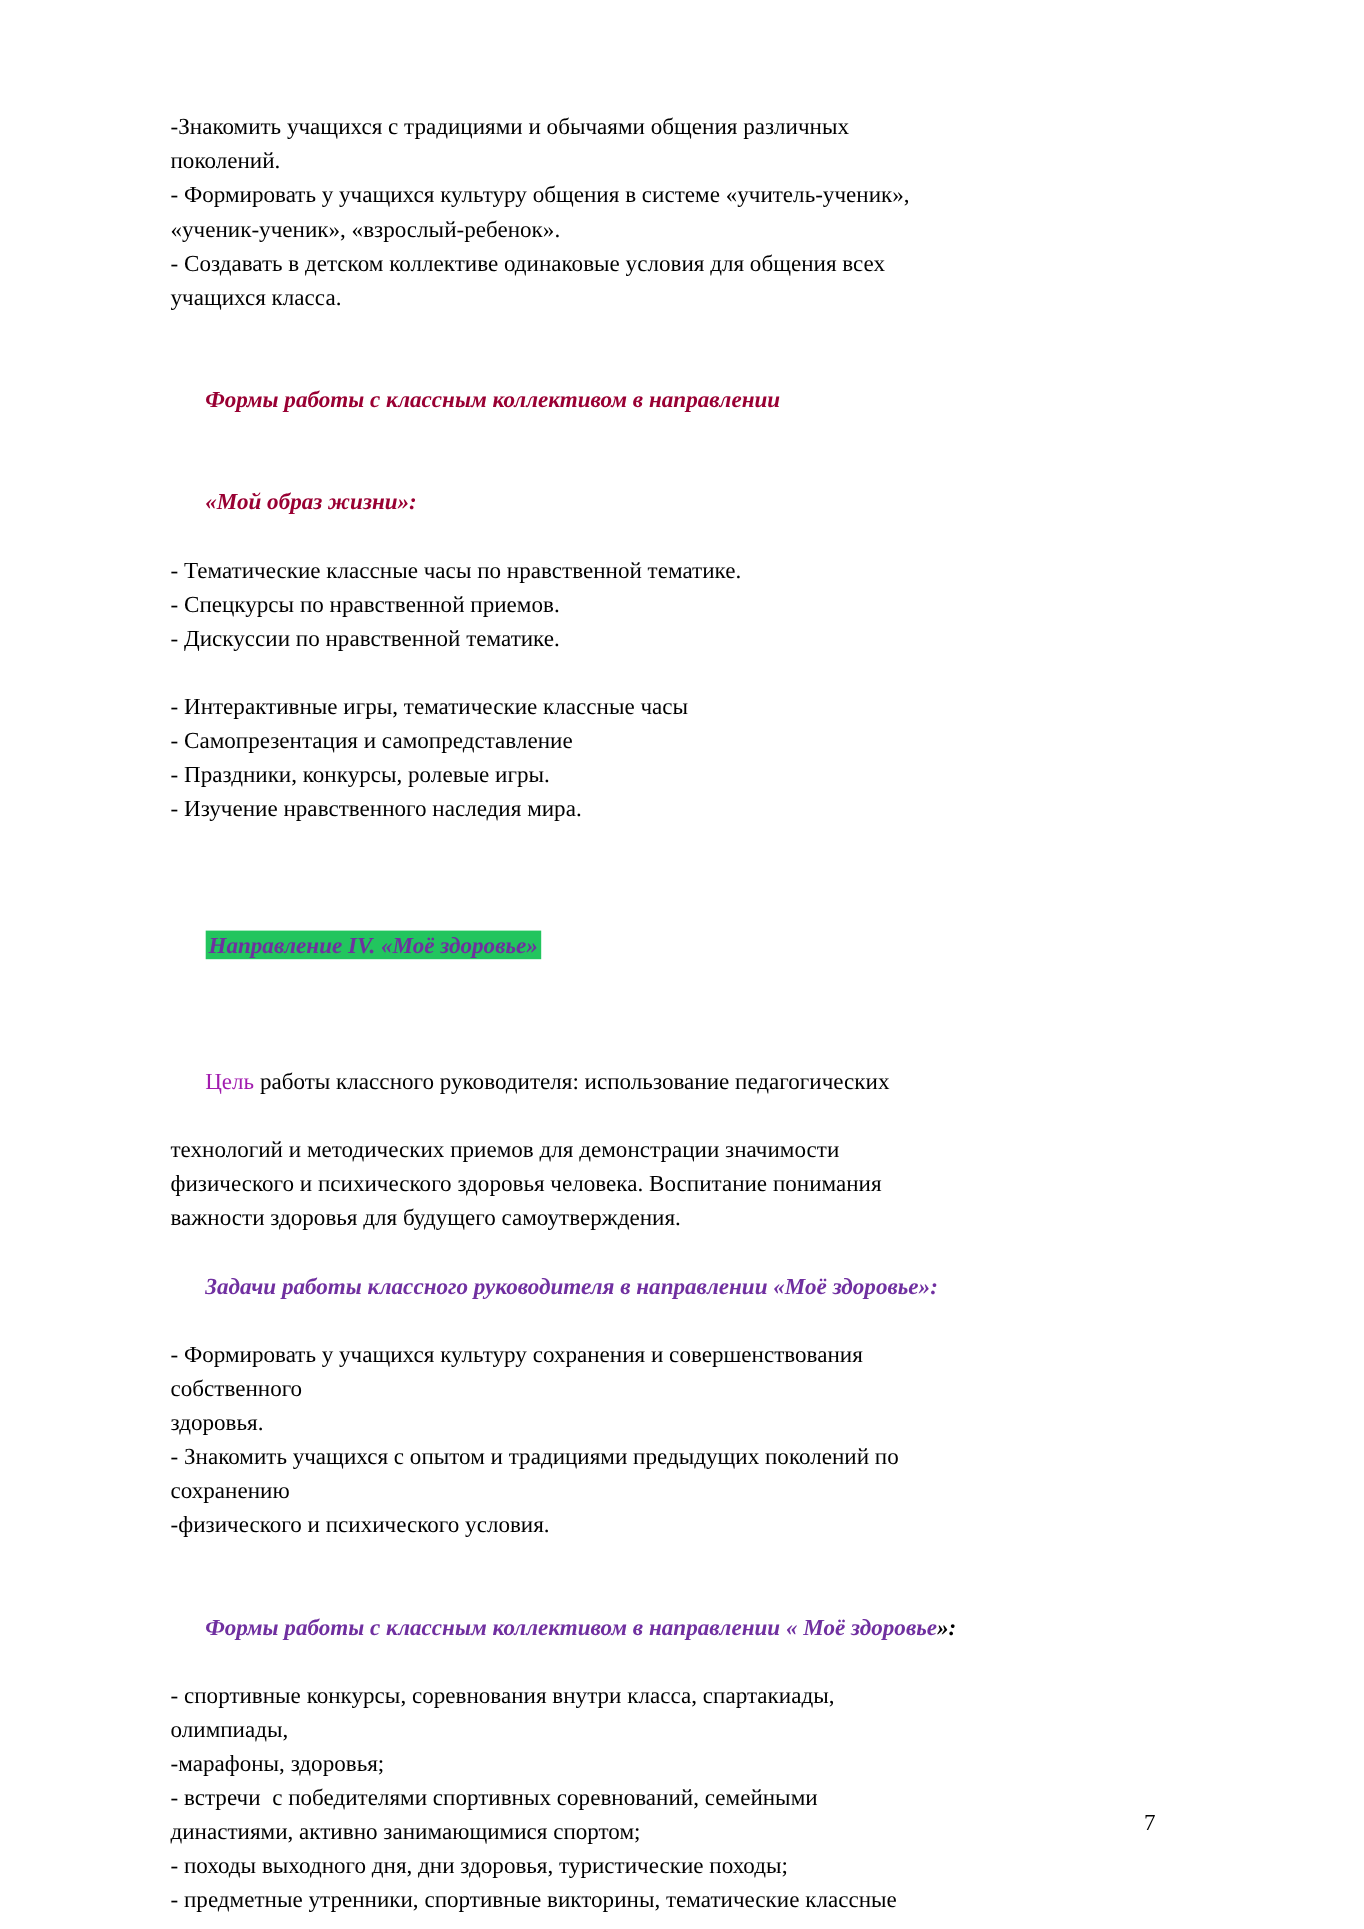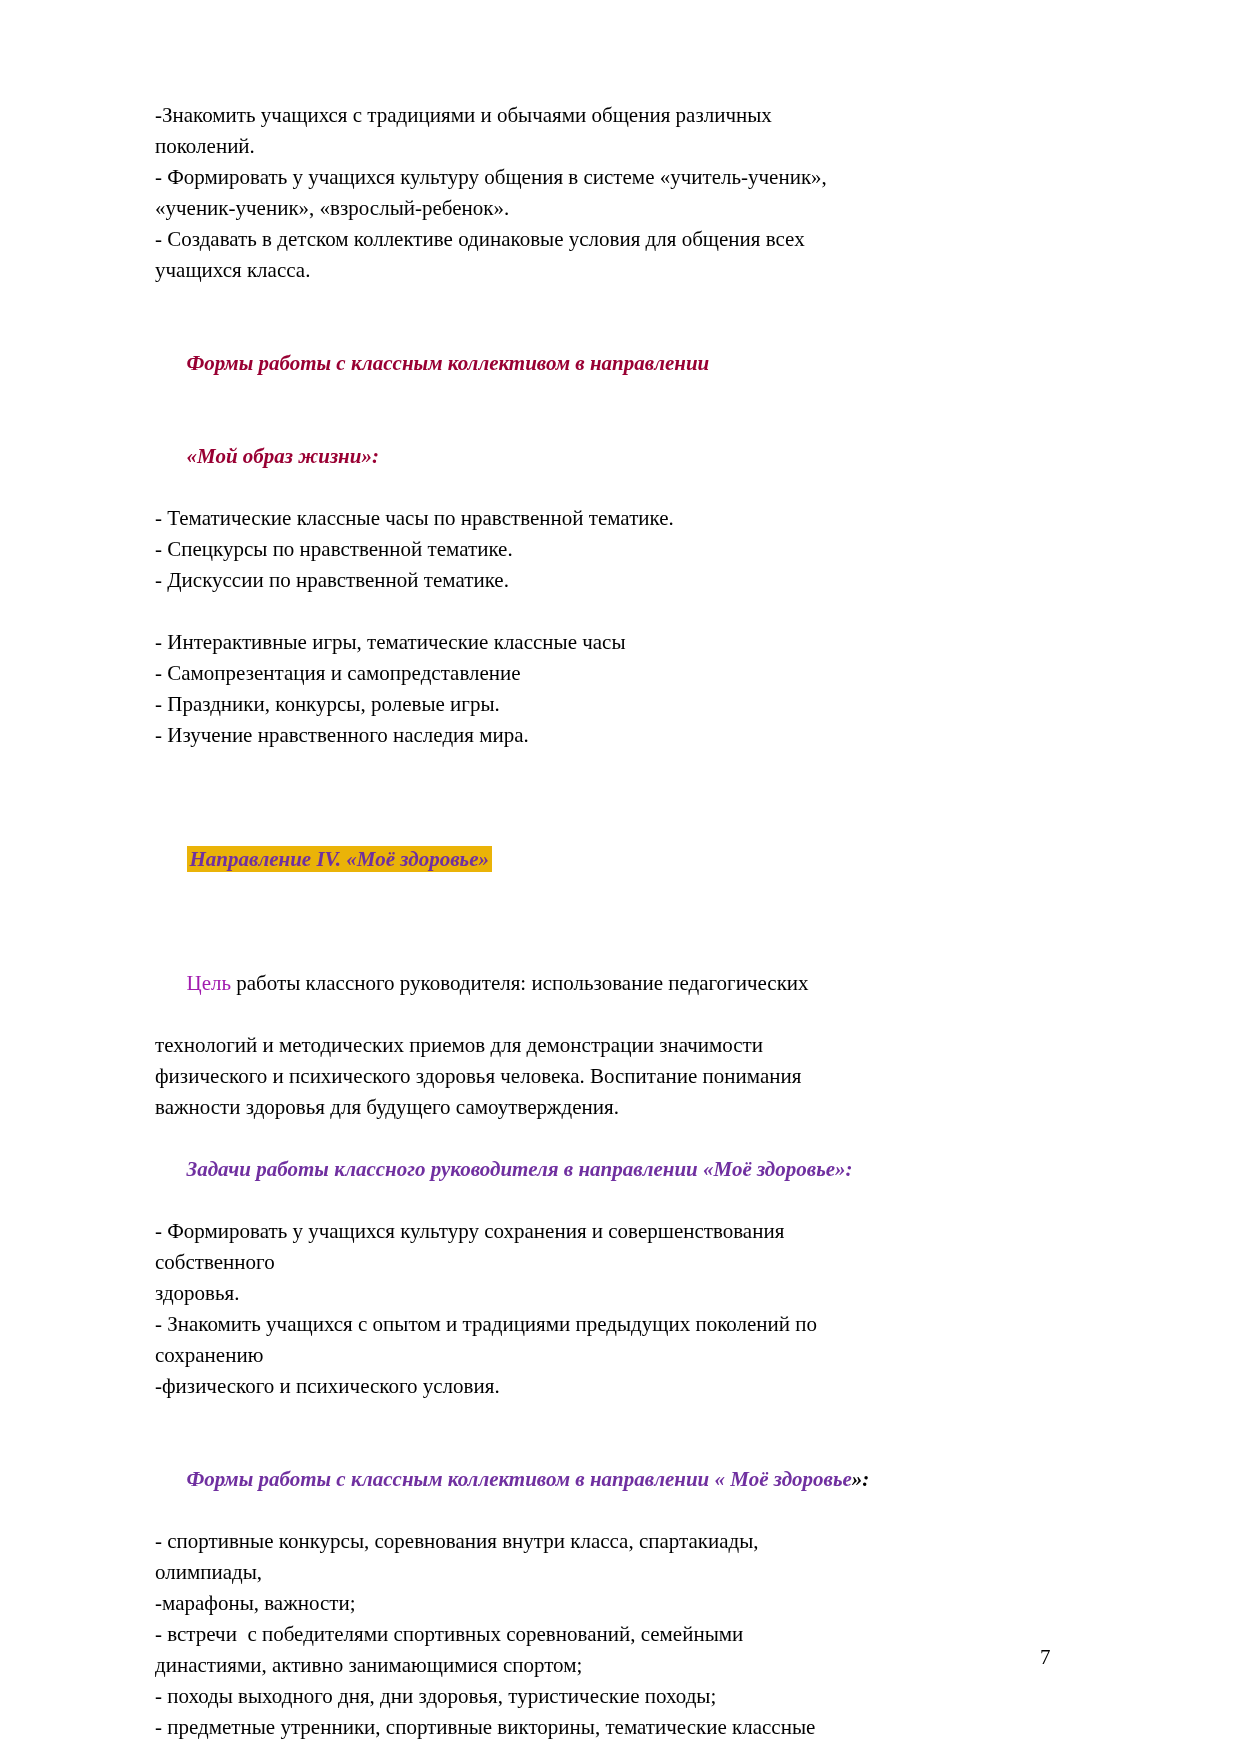--- a/index.html
+++ b/index.html
@@ -24,21 +24,21 @@
     line-height:31px;
     white-space:pre-wrap;
   }
   .hd{
     font-weight:bold;
     font-style:italic;
   }
   .maroon{color:#990033;}
   .purple{color:#7030A0;}
   .accent{color:#a21caf;}
-  .highlight{background:#eab308;padding:1px 3px;}
+  .highlight{background:#22c55e;padding:1px 3px;}
   .tail{
     font-weight:bold;
     font-style:italic;
     color:#000000;
     text-decoration:none;
   }
   .page-number{
     position:absolute;
     left:1040px;
     top:1642px;
@@ -67,21 +67,21 @@
 
     <div class="line">
       <span class="hd maroon">Формы работы с классным коллективом в направлении</span>
     </div>
     <div class="line">
       <span class="hd maroon">«Мой образ жизни»:</span>
     </div>
 
     <div>
         <div class="line">- Тематические классные часы по нравственной тематике.</div>
-        <div class="line">- Спецкурсы по нравственной тематике.</div>
+        <div class="line">- Спецкурсы по нравственной приемов.</div>
         <div class="line">- Дискуссии по нравственной тематике.</div>
       </div>
 
     <div class="line"></div>
 
     <div>
         <div class="line">- Интерактивные игры, тематические классные часы</div>
         <div class="line">- Самопрезентация и самопредставление</div>
         <div class="line">- Праздники, конкурсы, ролевые игры.</div>
         <div class="line">- Изучение нравственного наследия мира.</div>
@@ -118,21 +118,21 @@
       </div>
 
     <div class="line"></div>
 
     <div class="line">
       <span class="hd purple">Формы работы с классным коллективом в направлении « Моё здоровье</span><span class="tail">»:</span>
     </div>
     <div>
         <div class="line">- спортивные конкурсы, соревнования внутри класса, спартакиады,</div>
         <div class="line">олимпиады,</div>
-        <div class="line">-марафоны, важности;</div>
+        <div class="line">-марафоны, здоровья;</div>
         <div class="line">- встречи  с победителями спортивных соревнований, семейными</div>
         <div class="line">династиями, активно занимающимися спортом;</div>
         <div class="line">- походы выходного дня, дни здоровья, туристические походы;</div>
         <div class="line">- предметные утренники, спортивные викторины, тематические классные</div>
         <div class="line">часы по</div>
       </div>
 
   </div>
 
   <div class="page-number">7</div>

